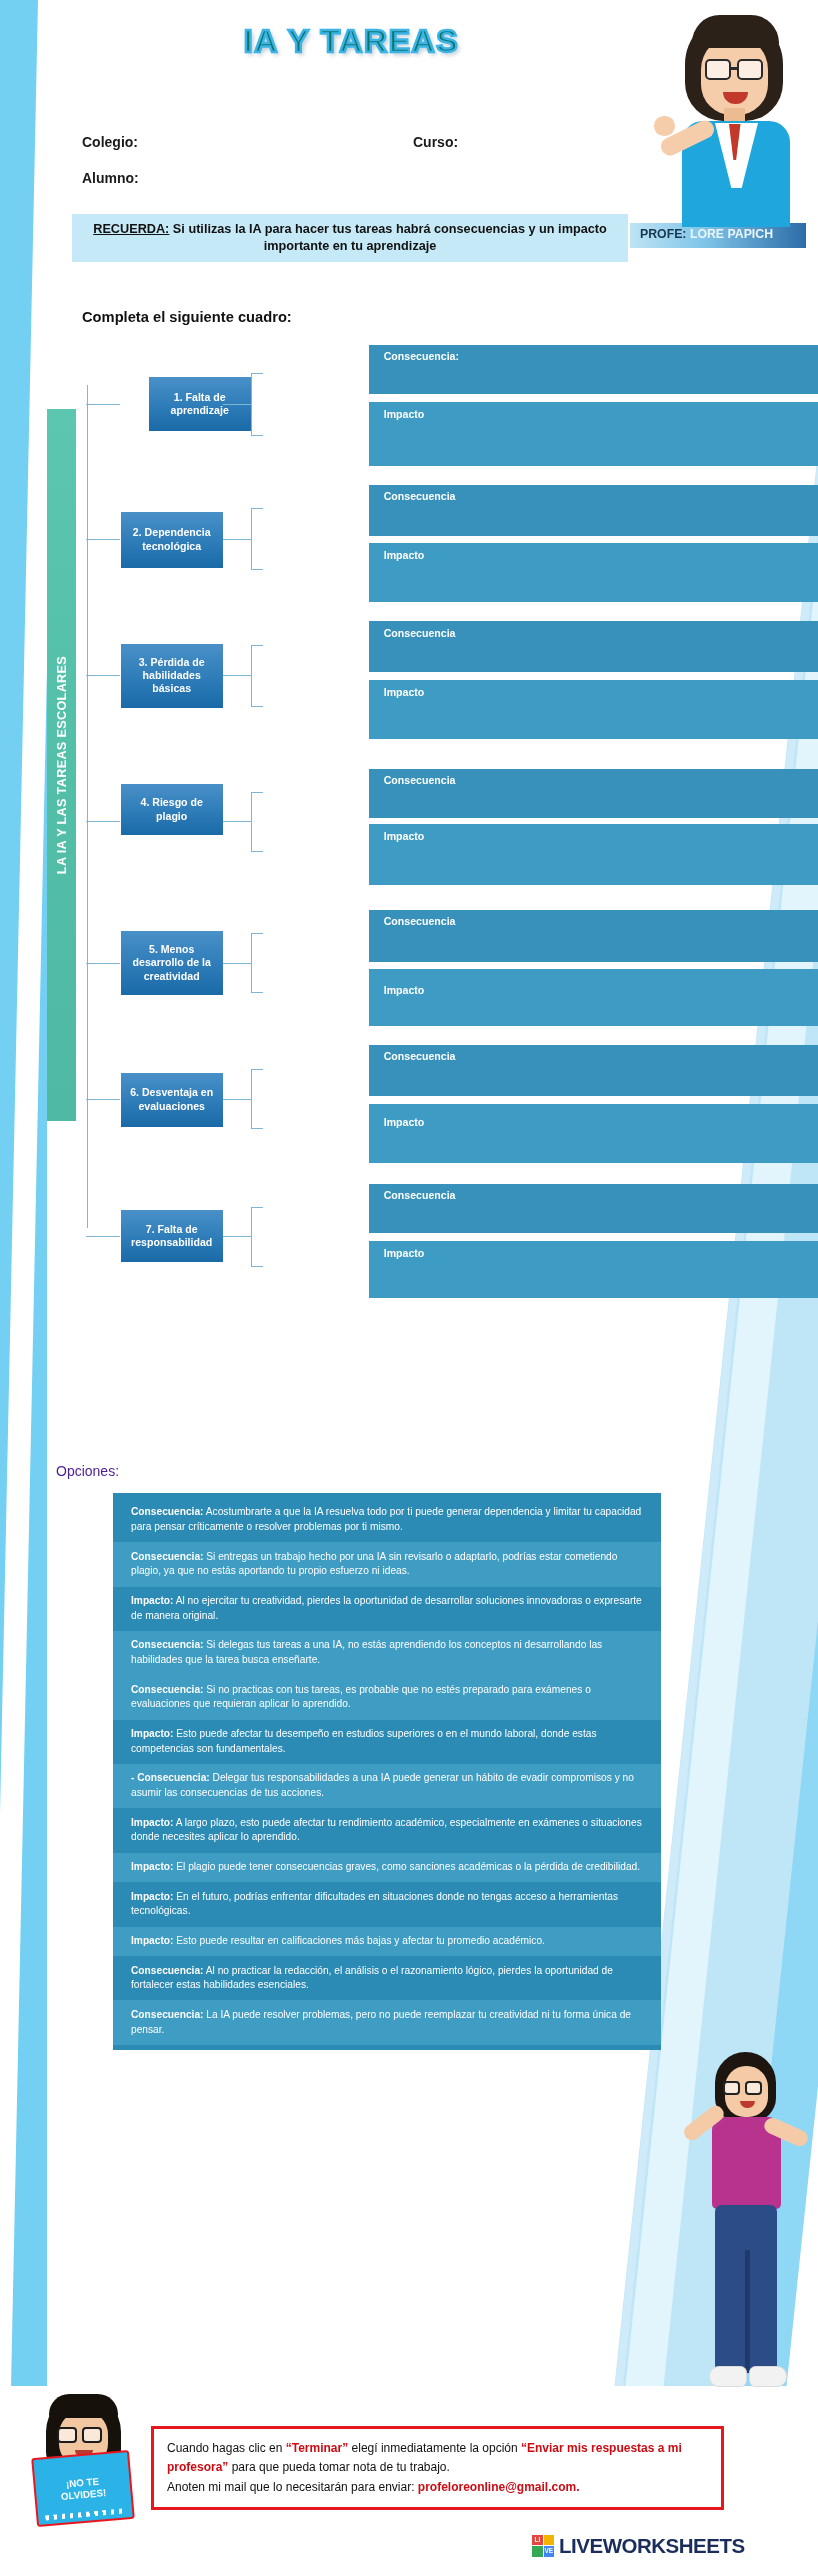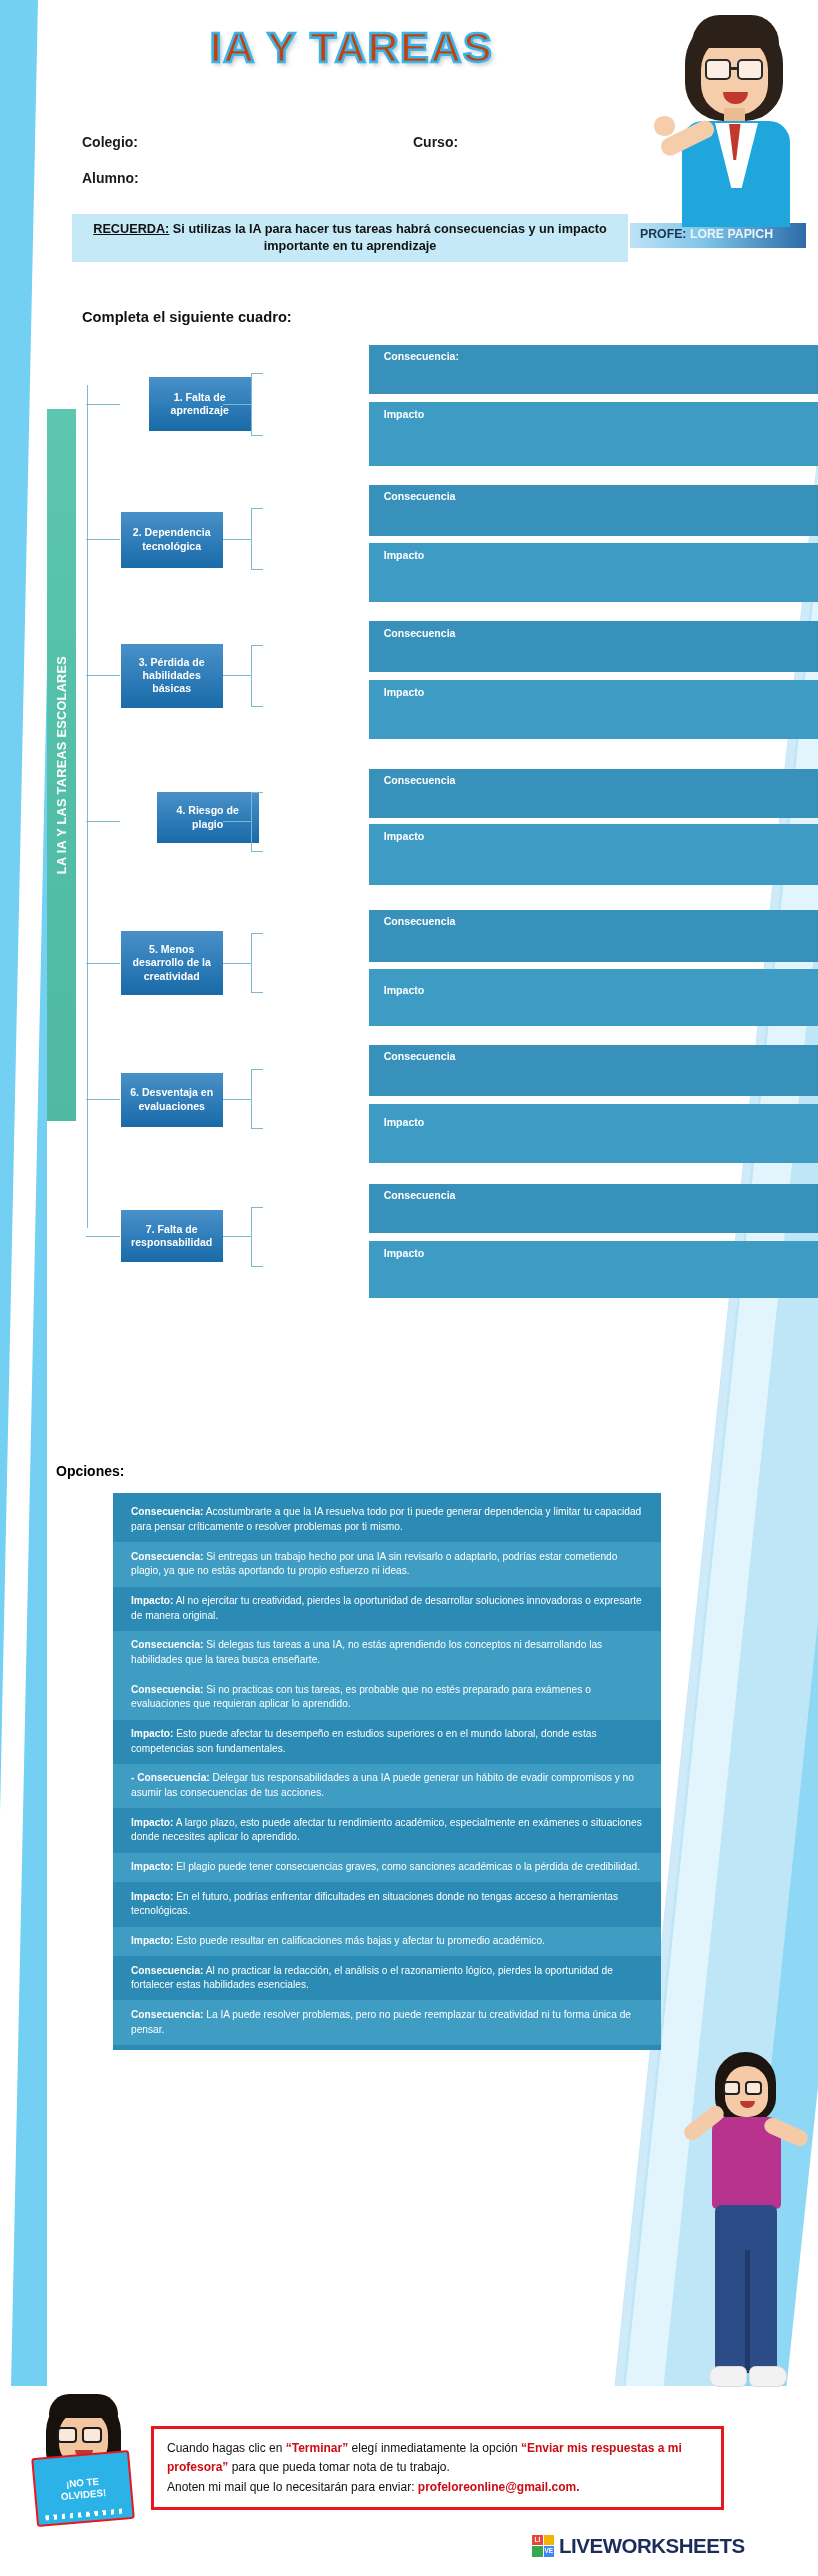--- a/index.html
+++ b/index.html
@@ -19,22 +19,22 @@
   .bg-right-wrap{position:absolute;right:0;top:0;width:245px;height:2576px;overflow:hidden;}
   .rw1{position:absolute;right:-24.5px;top:270px;width:123px;height:2225px;background:#bfe6f7;transform:skewX(-6deg);}
   .rw2{position:absolute;right:-74px;top:270px;width:115px;height:2225px;background:#8ed8f5;transform:skewX(-6deg);}
   .rw3{position:absolute;right:49px;top:270px;width:38px;height:2225px;background:#e2f4fc;transform:skewX(-6deg);}
   .rw4{position:absolute;right:92px;top:425px;width:8.2px;height:1963px;background:#cfeaf9;transform:skewX(-6deg);}
 
   
   .header{position:absolute;left:0;top:0;width:818px;height:278px;}
   .title{
     position:absolute;left:98px;top:23px;width:507px;text-align:center;
-    font-size:43px;font-weight:bold;letter-spacing:1.6px;
-    color:#c2410c;
+    font-size:32px;font-weight:bold;letter-spacing:1.6px;
+    color:#0f766e;
     -webkit-text-stroke:2.5px #3cb4e7;
     text-shadow:2.5px 3.3px 4.1px rgba(120,150,170,.55);
     font-family:"Liberation Sans", sans-serif;
   }
   .field{position:absolute;font-size:14px;font-weight:bold;color:#1a1a1a;}
   .f-colegio{left:82px;top:134px;}
   .f-curso{left:413px;top:134px;}
   .f-alumno{left:82px;top:170px;}
 
   .recuerda{
@@ -100,21 +100,21 @@
   .bar.alt{background:#3e9cc4;}
   .connector{position:absolute;border-color:#7fb6d4;border-style:solid;}
   .c-v{border-width:0 0 0 1.2px;}
   .c-h{border-width:1.2px 0 0 0;}
 
   
   .spine{position:absolute;left:87px;width:1.2px;background:#7fb6d4;}
   .spine-h{position:absolute;height:1.2px;background:#7fb6d4;}
 
   
-  .opciones-lbl{position:absolute;left:56px;top:1463px;font-size:14px;font-weight:bold;color:#000000;}
+  .opciones-lbl{position:absolute;left:56px;top:1463px;font-size:14px;font-weight:normal;color:#4c1d95;}
   .opts{
     position:absolute;left:113px;top:1493px;width:548px;
     background:#2b8bb4;padding:4.9px 0;
   }
   .opt{
     padding:7.4px 18px;text-align:left;color:#ffffff;
     font-size:10.2px;line-height:1.45;
   }
   .opt.o-dark{background:#2b8bb4;}
   .opt.o-light{background:#3f9cc2;}
@@ -269,21 +269,21 @@
     <div class="bar" style="top:-1.6px;height:51px;">
       <span>Consecuencia</span>
     </div>
     <div class="bar alt" style="top:57px;height:59px;">
       <span>Impacto</span>
     </div>
   </div>
 
   <div class="row" style="top:424px;">
     <div class="spine-h" style="left:-19.6px;top:49px;width:34px;"></div>
-    <div class="topic" style="top:20px;height:51px;margin-left:36px;">
+    <div class="topic" style="top:12px;height:51px;">
       <span>4. Riesgo de plagio</span>
     </div>
     <div class="connector c-h" style="left:117px;top:49px;width:28px;"></div>
     <div class="connector c-v" style="left:145px;top:19.6px;height:59px;"></div>
     <div class="connector c-h" style="left:145px;top:19.6px;width:12.3px;"></div>
     <div class="connector c-h" style="left:145px;top:79px;width:12.3px;"></div>
     <div class="bar" style="top:-3.3px;height:49px;">
       <span>Consecuencia</span>
     </div>
     <div class="bar alt" style="top:52px;height:61px;">

